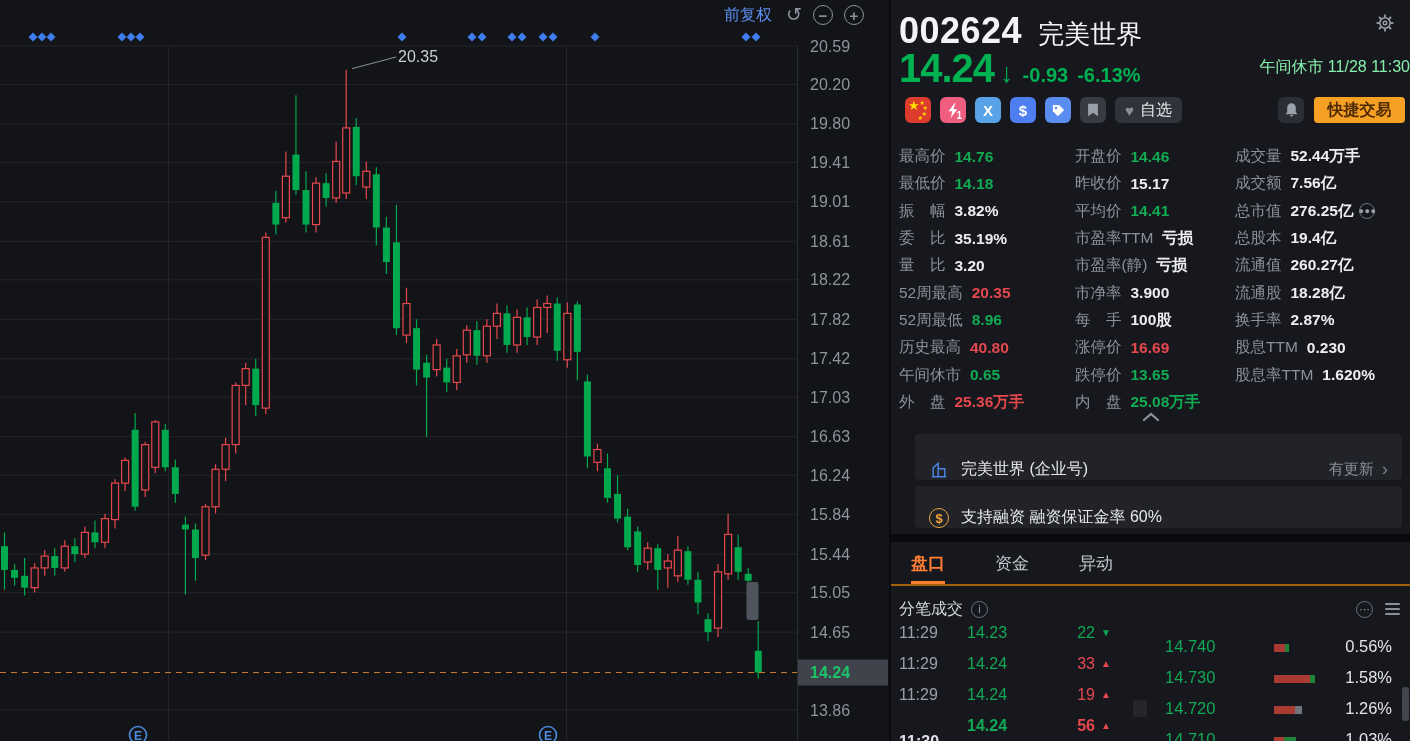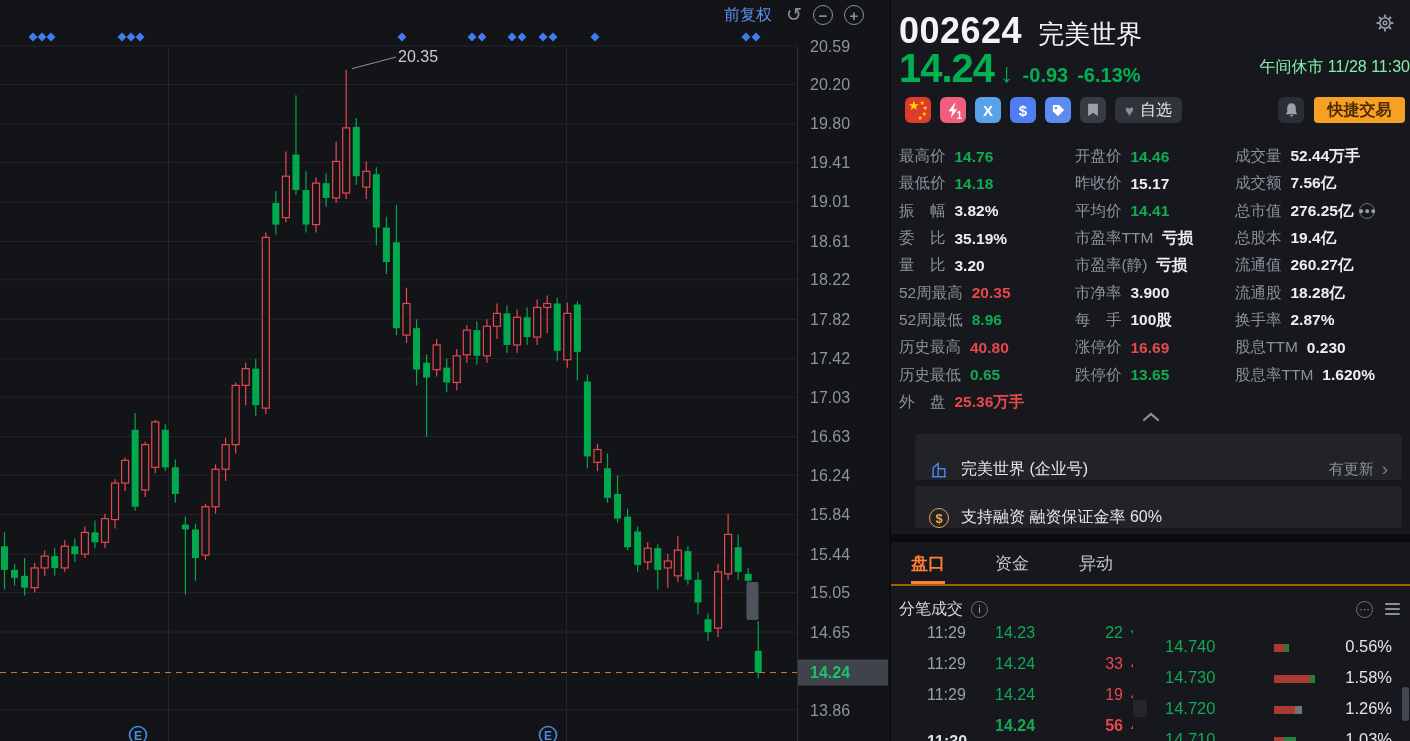--- a/index.html
+++ b/index.html
@@ -84,21 +84,21 @@
   .tick-hdr { position:absolute; left:0; right:0; top:594px; height:30px; background:#17181d;
               display:flex; align-items:center; padding:0 10px 0 8px; z-index:3; }
   .tick-hdr .t { color:#d4d7dc; font-size:16px; }
   .i-circ { display:inline-flex; width:17px; height:17px; border:1.3px solid #6d727b; border-radius:50%;
             color:#9aa0aa; font-size:11px; align-items:center; justify-content:center; margin-left:8px; cursor:pointer; }
   .hdr-icons { margin-left:auto; display:flex; align-items:center; gap:12px; }
   .list-ico { display:inline-flex; flex-direction:column; gap:3px; cursor:pointer; }
   .list-ico i { width:15px; height:2px; background:#8b8f99; border-radius:1px; }
 
   #tick-list { position:absolute; left:0; top:624px; width:242px; height:117px; overflow:hidden; }
-  #tick-inner { margin-top:-7px;padding-left:28px; }
+  #tick-inner { margin-top:-7px; }
   .trow { height:31px; display:flex; align-items:center; font-size:16px; position:relative; }
   .trow .tm { color:#9aa0aa; position:absolute; left:8px; }
   .trow .pr { color:#12a855; position:absolute; left:76px; }
   .trow .vl { position:absolute; left:140px; width:64px; text-align:right; }
   .trow .ar { position:absolute; left:210px; font-size:10px; top:10px; }
   .v-up { color:#e5484d; } .v-dn { color:#12a855; }
   .trow.last .tm { color:#dfe2e7; font-weight:700;margin-top:32px; }
   .trow.last .pr, .trow.last .vl { font-weight:700; }
 
   #dist-list { position:absolute; left:240px; right:0; top:632px; height:109px; overflow:hidden; }
@@ -508,34 +508,38 @@
         </div>
         <div class="cell">
           <span class="lab">涨停价</span>
           <span class="val c-r">16.69</span>
         </div>
         <div class="cell">
           <span class="lab">股息TTM</span>
           <span class="val c-w">0.230</span>
         </div>
         <div class="cell">
-          <span class="lab">历史最低</span>
+          <span class="lab">午间休市</span>
           <span class="val c-g">0.65</span>
         </div>
         <div class="cell">
           <span class="lab">跌停价</span>
           <span class="val c-g">13.65</span>
         </div>
         <div class="cell">
           <span class="lab">股息率TTM</span>
           <span class="val c-w">1.620%</span>
         </div>
         <div class="cell">
           <span class="lab">外　盘</span>
           <span class="val c-r">25.36万手</span>
+        </div>
+        <div class="cell">
+          <span class="lab">内　盘</span>
+          <span class="val c-g">25.08万手</span>
         </div>
         <div class="cell"></div>
       </div>
 
     <span class="collapse">
       <svg width="18" height="9" viewBox="0 0 18 9">
           <polyline points="2,8 9,2 16,8" fill="none" stroke="#8b919c" stroke-width="2.2" stroke-linecap="round"></polyline>
         </svg>
     </span>
 

